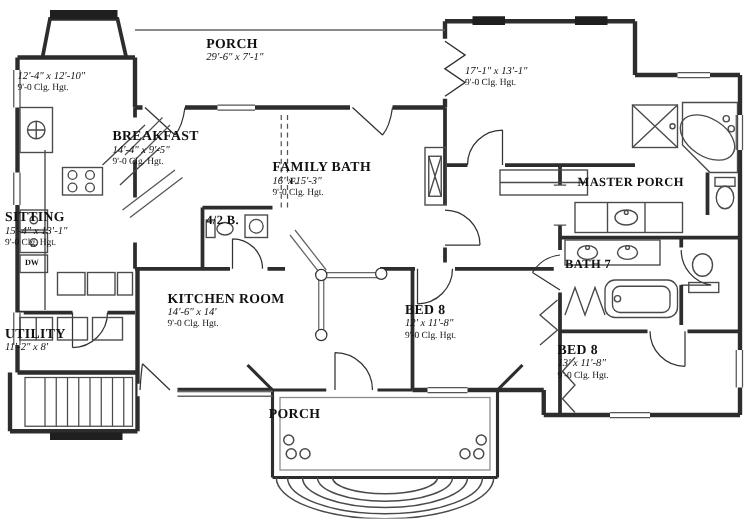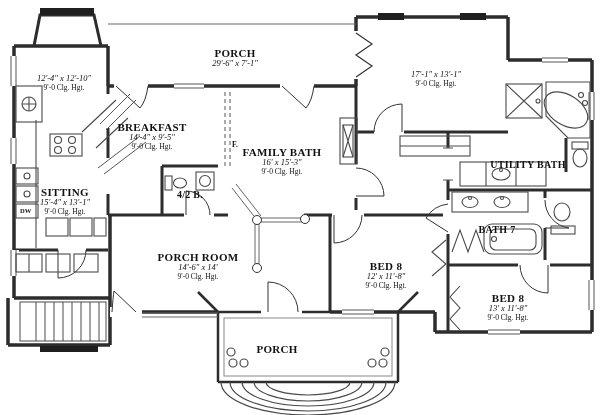--- a/index.html
+++ b/index.html
@@ -1,19 +1,19 @@
 <!DOCTYPE html>
 <html><head>
 <meta charset="utf-8">
 <style>
   html,body{margin:0;padding:0;background:#fff;}
   .stage{position:relative;width:600px;height:415px;background:#ffffff;overflow:hidden;
          font-family:"Liberation Serif",serif;color:#111;}
   .plan-svg{position:absolute;left:0;top:0;}
-  .room-label{position:absolute;text-align:center;line-height:1.12;pointer-events:none;margin-top:18px;}
+  .room-label{position:absolute;text-align:left;line-height:1.12;pointer-events:none;}
   .room-name{font-weight:bold;font-size:11px;letter-spacing:.3px;white-space:nowrap;}
   .room-name.sm{font-size:10px;}
   .room-dims{font-style:italic;font-size:8.5px;white-space:nowrap;}
   .room-clg{font-size:7.5px;white-space:nowrap;}
   .marker{position:absolute;font-family:"Liberation Serif",serif;font-weight:bold;
           font-size:6.5px;pointer-events:none;white-space:nowrap;}
 </style>
 </head>
 <body>
 
@@ -234,55 +234,59 @@
   <div class="room-clg">9'-0 Clg. Hgt.</div>
 </div>
 
 <div class="room-label" style="left:218px;top:128px;width:128px">
   <div class="room-name">FAMILY BATH</div>
   <div class="room-dims">16' x 15'-3"</div>
   <div class="room-clg">9'-0 Clg. Hgt.</div>
 </div>
 
 <div class="room-label" style="left:462px;top:141px;width:132px">
-  <div class="room-name sm">UTILITY BATH</div>
+  <div class="room-name sm">MASTER PORCH</div>
 </div>
 
 <div class="room-label" style="left:4px;top:168px;width:122px">
   <div class="room-name">SITTING</div>
   <div class="room-dims">15'-4" x 13'-1"</div>
   <div class="room-clg">9'-0 Clg. Hgt.</div>
 </div>
 
 <div class="room-label" style="left:165px;top:171px;width:50px">
   <div class="room-name sm">4/2 B.</div>
 </div>
 
 <div class="room-label" style="left:452px;top:206px;width:90px">
   <div class="room-name sm">BATH 7</div>
 </div>
 
 <div class="room-label" style="left:134px;top:233px;width:128px">
-  <div class="room-name">PORCH ROOM</div>
+  <div class="room-name">KITCHEN ROOM</div>
   <div class="room-dims">14'-6" x 14'</div>
   <div class="room-clg">9'-0 Clg. Hgt.</div>
 </div>
 
 <div class="room-label" style="left:324px;top:242px;width:124px">
   <div class="room-name">BED 8</div>
   <div class="room-dims">12' x 11'-8"</div>
   <div class="room-clg">9'-0 Clg. Hgt.</div>
 </div>
 
 <div class="room-label" style="left:446px;top:274px;width:124px">
   <div class="room-name">BED 8</div>
   <div class="room-dims">13' x 11'-8"</div>
   <div class="room-clg">9'-0 Clg. Hgt.</div>
 </div>
 
+<div class="room-label" style="left:4px;top:261px;width:106px">
+  <div class="room-name">UTILITY</div>
+  <div class="room-dims">11'-2" x 8'</div>
+</div>
 
 <div class="room-label" style="left:215px;top:325px;width:124px">
   <div class="room-name">PORCH</div>
 </div>
 
 <div class="marker" style="left:20px;top:207px">DW</div>
 <div class="marker" style="left:232px;top:140px;font-size:7.5px">F.</div>
 
 </div>
 

